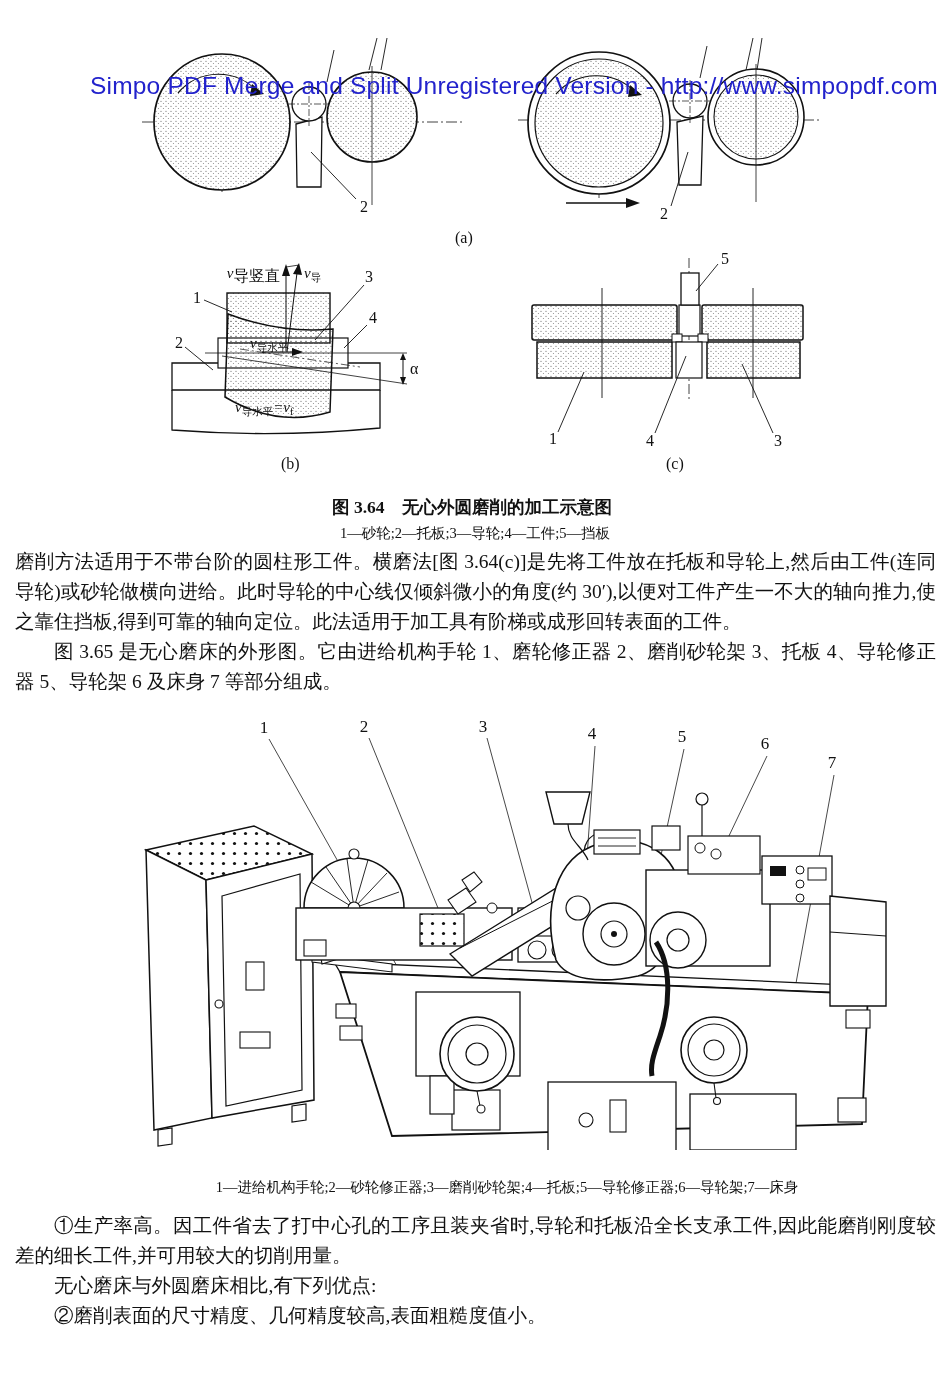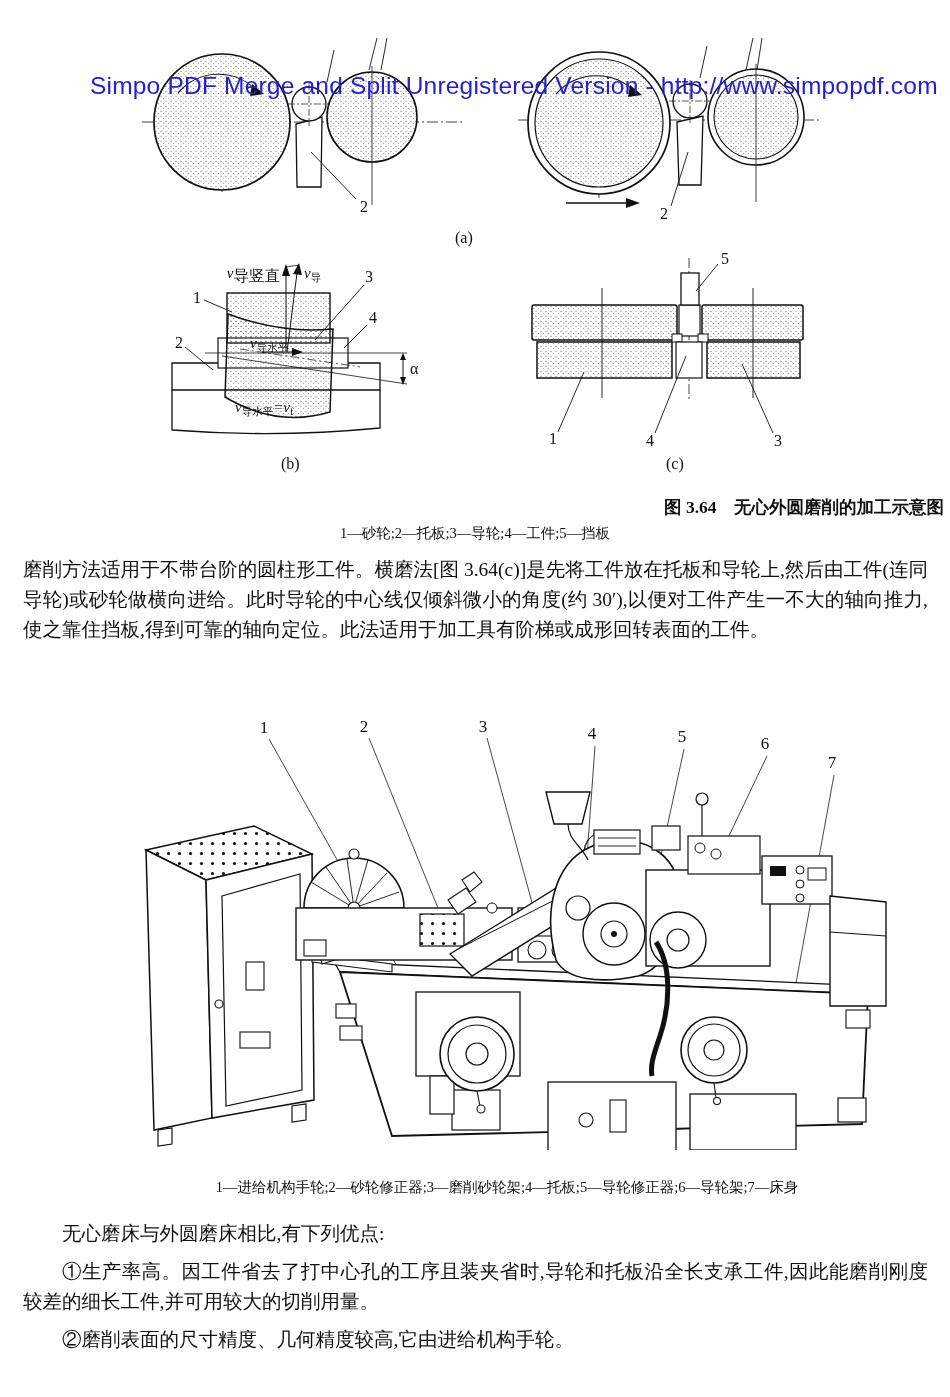--- a/index.html
+++ b/index.html
@@ -3,32 +3,32 @@
 <meta charset="utf-8">
 <style>
   html,body{margin:0;padding:0;background:#e8e8e8;}
   .page{position:relative;width:950px;height:1397px;margin:0 auto;background:#ffffff;
         font-family:"Liberation Serif","DejaVu Serif",serif;color:#111;overflow:hidden;}
   .watermark{position:absolute;left:90px;top:72px;font-family:"Liberation Sans","DejaVu Sans",sans-serif;
         font-size:24.5px;letter-spacing:0.2px;white-space:nowrap;z-index:30;text-align:right;}
   .figsvg{position:absolute;left:0;z-index:5;}
   #fig364{top:0;}
   #fig365{top:710px;}
-  .figcap{position:absolute;left:0;width:944px;text-align:right;font-weight:bold;
+  .figcap{position:absolute;left:0;width:944px;text-align:center;font-weight:bold;
         font-size:17.5px;z-index:10;}
   #cap364{top:495px;}
   #cap365{top:1149px;}
   .figlegend{position:absolute;left:0;width:950px;text-align:center;font-size:14.5px;z-index:10;}
   #leg364{top:524px;}
   #leg365{top:1178px;margin-left:32px;}
   .textblock{position:absolute;left:15px;width:921px;font-size:19.5px;line-height:30px;
         text-align:justify;text-justify:inter-ideograph;z-index:10;}
   #tb1{top:547px;}
   #tb2{top:1211px;}
-  .textblock p{margin:8px;}
+  .textblock p{margin:0;}
   .textblock p.ind{text-indent:2em;}
   svg text{font-family:"Liberation Serif","DejaVu Serif",serif;}
   .num{font-size:16px;}
   .sub{font-size:15.5px;}
   .vec{font-style:italic;font-size:15px;}
 </style>
 </head>
 <body>
 
 <div class="page">
@@ -155,20 +155,21 @@
     <text class="num" x="666" y="469" fill="#111">(c)</text>
   </svg>
 
   <div class="watermark" style="color:#2222cc">Simpo PDF Merge and Split Unregistered Version - http://www.simpopdf.com</div>
 
   <div id="cap364" class="figcap">图 3.64　无心外圆磨削的加工示意图</div>
   <div id="leg364" class="figlegend">1—砂轮;2—托板;3—导轮;4—工件;5—挡板</div>
 
   <div id="tb1" class="textblock">
     <p>磨削方法适用于不带台阶的圆柱形工件。横磨法[图 3.64(c)]是先将工件放在托板和导轮上,然后由工件(连同导轮)或砂轮做横向进给。此时导轮的中心线仅倾斜微小的角度(约 30′),以便对工件产生一不大的轴向推力,使之靠住挡板,得到可靠的轴向定位。此法适用于加工具有阶梯或成形回转表面的工件。</p>
+    <p class="ind">图 3.65 是无心磨床的外形图。它由进给机构手轮 1、磨轮修正器 2、磨削砂轮架 3、托板 4、导轮修正器 5、导轮架 6 及床身 7 等部分组成。</p>
   </div>
 
   <svg id="fig365" class="figsvg" width="950" height="440" viewBox="0 0 950 440">
 
     <g stroke="#333" stroke-width="0.9">
       <line x1="269" y1="29" x2="398" y2="258"></line>
       <line x1="369" y1="28" x2="455" y2="240"></line>
       <line x1="487" y1="28" x2="545" y2="240"></line>
       <line x1="595" y1="36" x2="577" y2="286"></line>
       <line x1="684" y1="39" x2="650" y2="196"></line>
@@ -291,18 +292,18 @@
       <line x1="830" y1="222" x2="886" y2="226" stroke-width="1"></line>
       <rect x="846" y="300" width="24" height="18" stroke-width="1.1"></rect>
 
       <path d="M656,232 C672,256 670,296 660,326 C654,344 650,354 652,366" fill="none" stroke-width="5"></path>
     </g>
   </svg>
 
   <div id="leg365" class="figlegend">1—进给机构手轮;2—砂轮修正器;3—磨削砂轮架;4—托板;5—导轮修正器;6—导轮架;7—床身</div>
 
   <div id="tb2" class="textblock">
+    <p class="ind">①生产率高。因工件省去了打中心孔的工序且装夹省时,导轮和托板沿全长支承工件,因此能磨削刚度较差的细长工件,并可用较大的切削用量。</p>
     <p class="ind">无心磨床与外圆磨床相比,有下列优点:</p>
-    <p class="ind">①生产率高。因工件省去了打中心孔的工序且装夹省时,导轮和托板沿全长支承工件,因此能磨削刚度较差的细长工件,并可用较大的切削用量。</p>
-    <p class="ind">②磨削表面的尺寸精度、几何精度较高,它由进给机构手轮。</p>
+    <p class="ind">②磨削表面的尺寸精度、几何精度较高,表面粗糙度值小。</p>
   </div>
 
 </div>
 
 </body></html>

